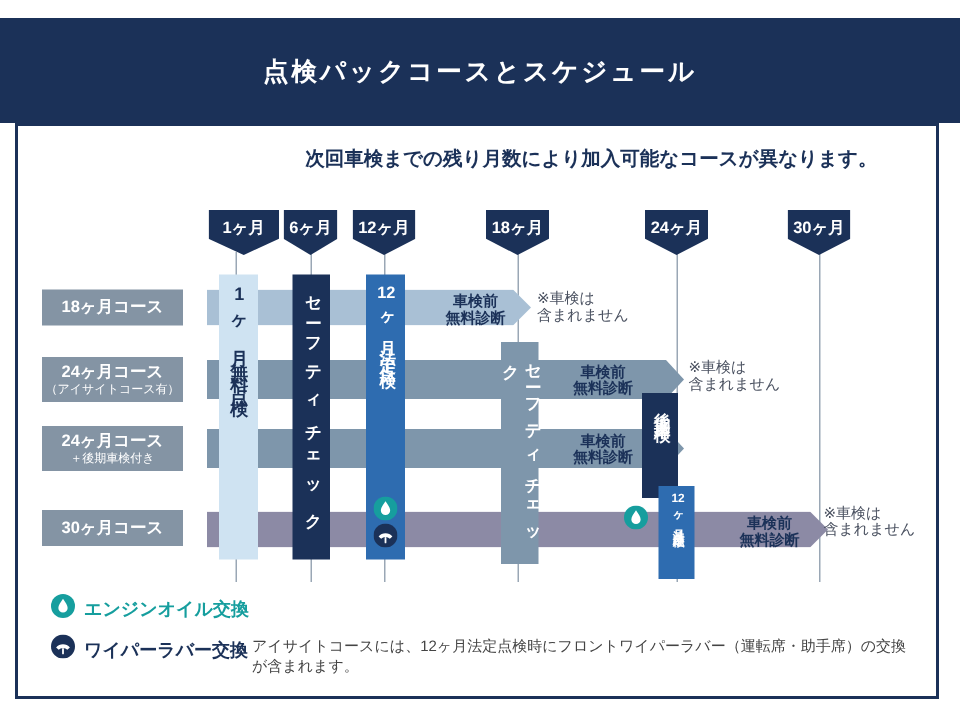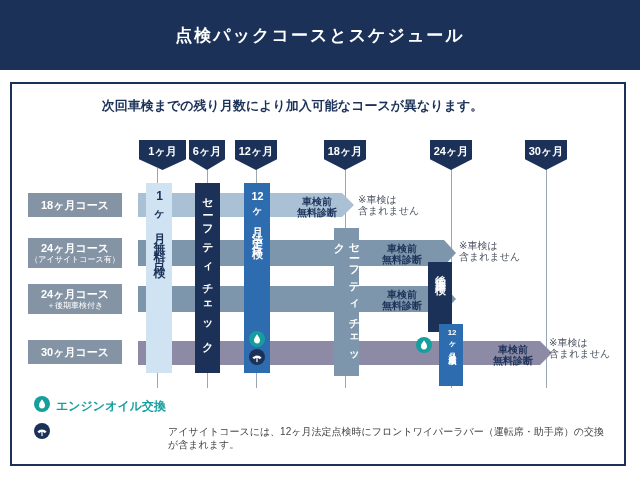--- a/index.html
+++ b/index.html
@@ -1,26 +1,26 @@
 <!DOCTYPE html>
 <html><head>
 <meta charset="utf-8">
 <style>
   * { margin:0; padding:0; box-sizing:border-box; }
   body { background:#ffffff; font-family:"Liberation Sans","DejaVu Sans",sans-serif; }
   .page { position:relative; width:640px; height:480px; background:#ffffff; overflow:hidden; }
 
-  .header { position:absolute; left:0; top:0; width:640px; height:70px; background:#1b3158;
+  .header { position:absolute; left:0; top:12px; width:640px; height:70px; background:#1b3158;
             display:flex; align-items:center; justify-content:center; }
   .header-title { color:#ffffff; font-size:17px; font-weight:bold; letter-spacing:2px; }
 
   .frame { position:absolute; left:10px; top:82px; width:616px; height:384px;
            border:2px solid #1b3158; background:#ffffff; }
 
-  .subtitle { position:absolute; left:0; top:97px; width:585px; text-align:center;
+  .subtitle { position:absolute; left:0; top:97px; width:585px; text-align:right;
               color:#1b3158; font-size:13px; font-weight:bold; }
 
   .marker { position:absolute; top:140px; height:30px; background:#1b3158; color:#fff;
             font-size:11px; font-weight:bold; text-align:center; padding-top:4px;
             clip-path: polygon(0 0, 100% 0, 100% 64%, 50% 100%, 0 64%); }
 
   .gline { position:absolute; top:168px; width:1px; height:220px; background:#9aa7b5; }
 
   .course-label { position:absolute; left:28px; width:94px; background:#8494a4; color:#fff;
                   display:flex; flex-direction:column; align-items:center; justify-content:center;
@@ -174,15 +174,16 @@
   </span>
   <div class="legend-title" style="left:56px;top:398px;color:#169e9e">エンジンオイル交換</div>
 
   <span class="badge" style="left:34px;top:423px">
     <svg viewBox="0 0 16 16">
         <circle cx="8" cy="8" r="8" fill="#1b3158"></circle>
         <path d="M3.4 8.6 A6.2 6.2 0 0 1 12.6 8.6 L10.9 10.2 A4 4 0 0 0 5.1 10.2 Z" fill="#ffffff"></path>
         <rect x="7.4" y="9" width="1.2" height="4.2" rx="0.6" fill="#ffffff"></rect>
       </svg>
   </span>
+  <div class="legend-title" style="left:56px;top:425px;color:#1b3158">ワイパーラバー交換</div>
   <div class="legend-desc" style="left:168px;top:425px;width:440px">アイサイトコースには、12ヶ月法定点検時にフロントワイパーラバー（運転席・助手席）の交換が含まれます。</div>
 
 </div>
 
 </body></html>

